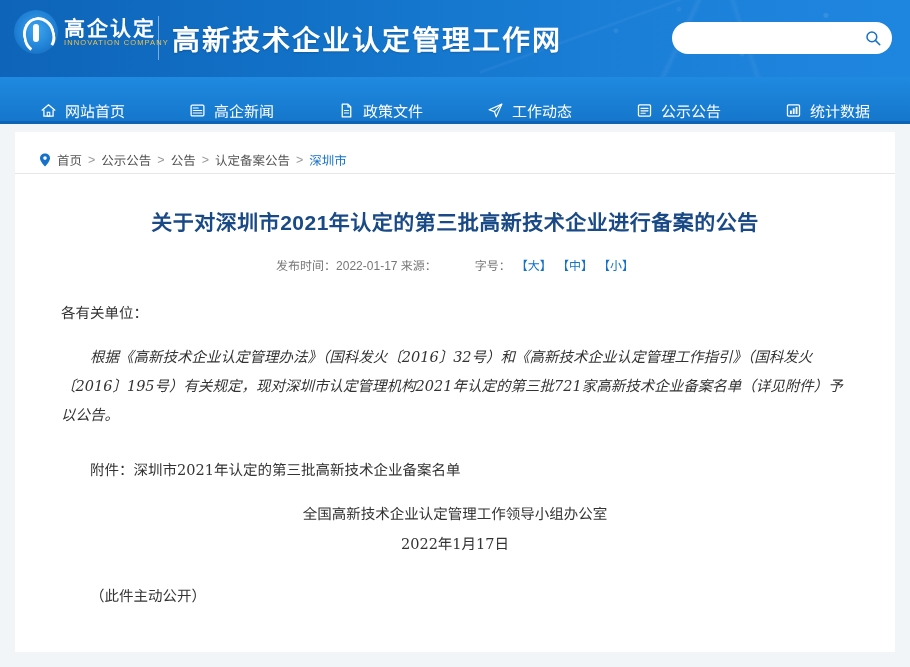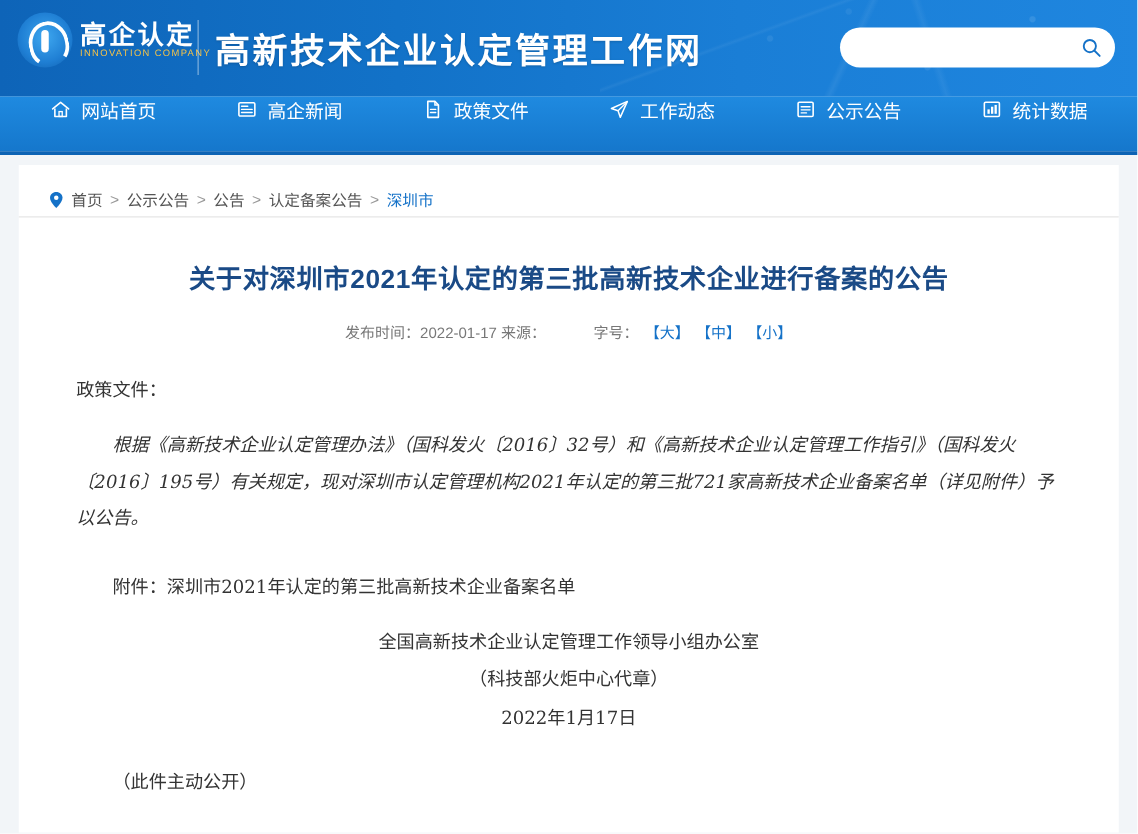--- a/index.html
+++ b/index.html
@@ -130,21 +130,21 @@
     width: 18px; height: 18px;
     flex: none;
     cursor: pointer;
   }
 
   
   .nav {
     height: 47px;
     background: linear-gradient(180deg, #1f8ae0 0%, #1577cc 100%);
     display: flex;
-    align-items: flex-start;
+    align-items: flex-end;
     justify-content: space-between;
     padding: 0 34px;
     border-bottom: 3px solid #0d63b4;
   }
   .nav-item {
     display: flex;
     align-items: center;
     gap: 8px;
     color: #ffffff;
     font-size: 15px;
@@ -333,27 +333,26 @@
         </div>
         <div class="fontsize-group">
           <span>字号：</span>
           <span class="fs-btn">【大】</span>
           <span class="fs-btn">【中】</span>
           <span class="fs-btn">【小】</span>
         </div>
       </div>
 
       <div class="doc-body">
-        <p>政策文件：</p>
+        <p>各有关单位：</p>
         <p class="p-indent">根据《高新技术企业认定管理办法》（国科发火〔2016〕32号）和《高新技术企业认定管理工作指引》（国科发火〔2016〕195号）有关规定，现对深圳市认定管理机构2021年认定的第三批721家高新技术企业备案名单（详见附件）予以公告。</p>
         <p class="p-attach">附件：深圳市2021年认定的第三批高新技术企业备案名单</p>
 
         <div class="sign">
           <span class="sign-line">全国高新技术企业认定管理工作领导小组办公室</span>
-          <span class="sign-line">（科技部火炬中心代章）</span>
           <span class="sign-line">2022年1月17日</span>
         </div>
 
         <p class="open-note">（此件主动公开）</p>
 
       </div>
 
     </div>
   </div>
 

